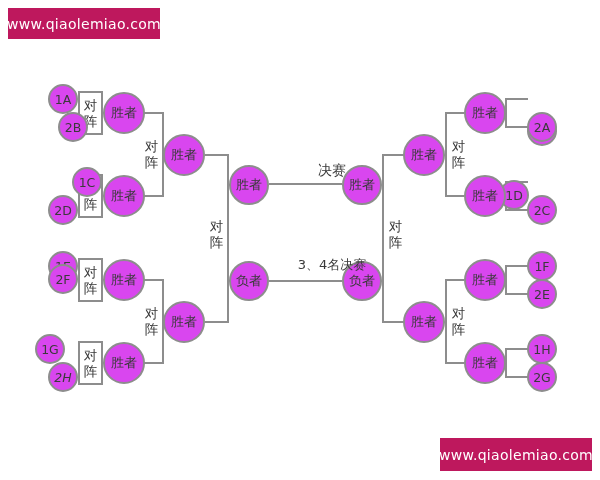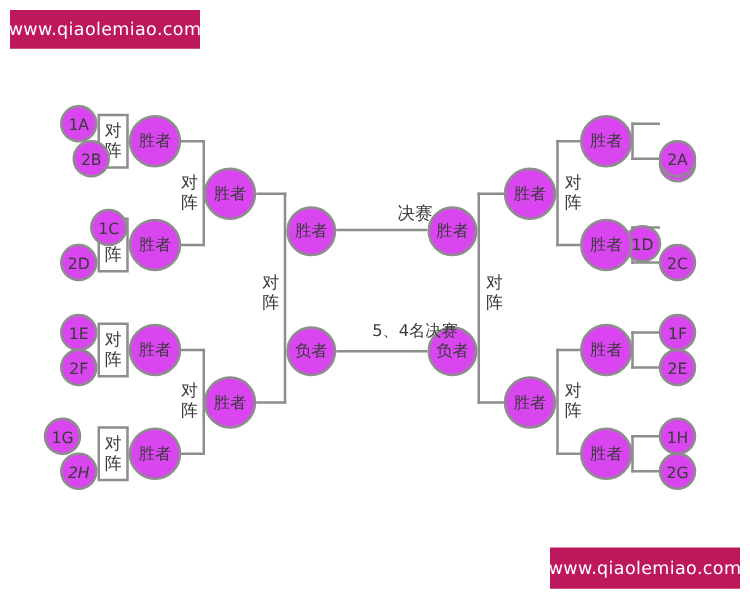--- a/index.html
+++ b/index.html
@@ -66,21 +66,21 @@
     </div>
   <div class="mbox" style="left:78px; top:341px; width:25px; height:44px;">
       <span class="vtext">对阵</span>
     </div>
 
   <div class="circle team" style="left:48px; top:84px;">1A</div>
   <div class="circle team" style="left:58px; top:112px;">2B</div>
   <div class="circle team" style="left:48px; top:167px;margin-left:24px;">1C</div>
   <div class="circle team" style="left:48px; top:195px;">2D</div>
   <div class="circle team" style="left:48px; top:251px;">1E</div>
-  <div class="circle team" style="left:48px; top:279px;">2F</div>
+  <div class="circle team" style="left:48px; top:264px;">2F</div>
   <div class="circle team" style="left:35px; top:334px;">1G</div>
   <div class="circle team" style="left:48px; top:362px;font-style:italic;">2H</div>
 
   <div class="circle team" style="left:527px; top:84px;margin-top:32px;">1B</div>
   <div class="circle team" style="left:527px; top:112px;">2A</div>
   <div class="circle team" style="left:499px; top:167px;margin-top:13px;">1D</div>
   <div class="circle team" style="left:527px; top:195px;">2C</div>
   <div class="circle team" style="left:527px; top:251px;">1F</div>
   <div class="circle team" style="left:527px; top:279px;">2E</div>
   <div class="circle team" style="left:527px; top:334px;">1H</div>
@@ -107,18 +107,18 @@
   <div class="circle result" style="left:342px; top:261px;">负者</div>
 
   <div class="vtext" style="left:143px; top:138px;">对阵</div>
   <div class="vtext" style="left:143px; top:305px;">对阵</div>
   <div class="vtext" style="left:208px; top:218px;">对阵</div>
   <div class="vtext" style="left:387px; top:218px;">对阵</div>
   <div class="vtext" style="left:450px; top:138px;">对阵</div>
   <div class="vtext" style="left:450px; top:305px;">对阵</div>
 
   <div class="hlabel" style="left:272px; top:162px; width:62px; font-size:14px;">决赛</div>
-  <div class="hlabel" style="left:258px; top:256px; width:90px; font-size:13px;">5、4名决赛</div>
+  <div class="hlabel" style="left:258px; top:256px; width:90px; font-size:13px;">3、4名决赛</div>
 
   <div class="wm" style="left:8px; top:8px; width:152px; height:31px;">www.qiaolemiao.com</div>
   <div class="wm" style="left:440px; top:438px; width:152px; height:33px;">www.qiaolemiao.com</div>
 
 </div>
 
 </body></html>

